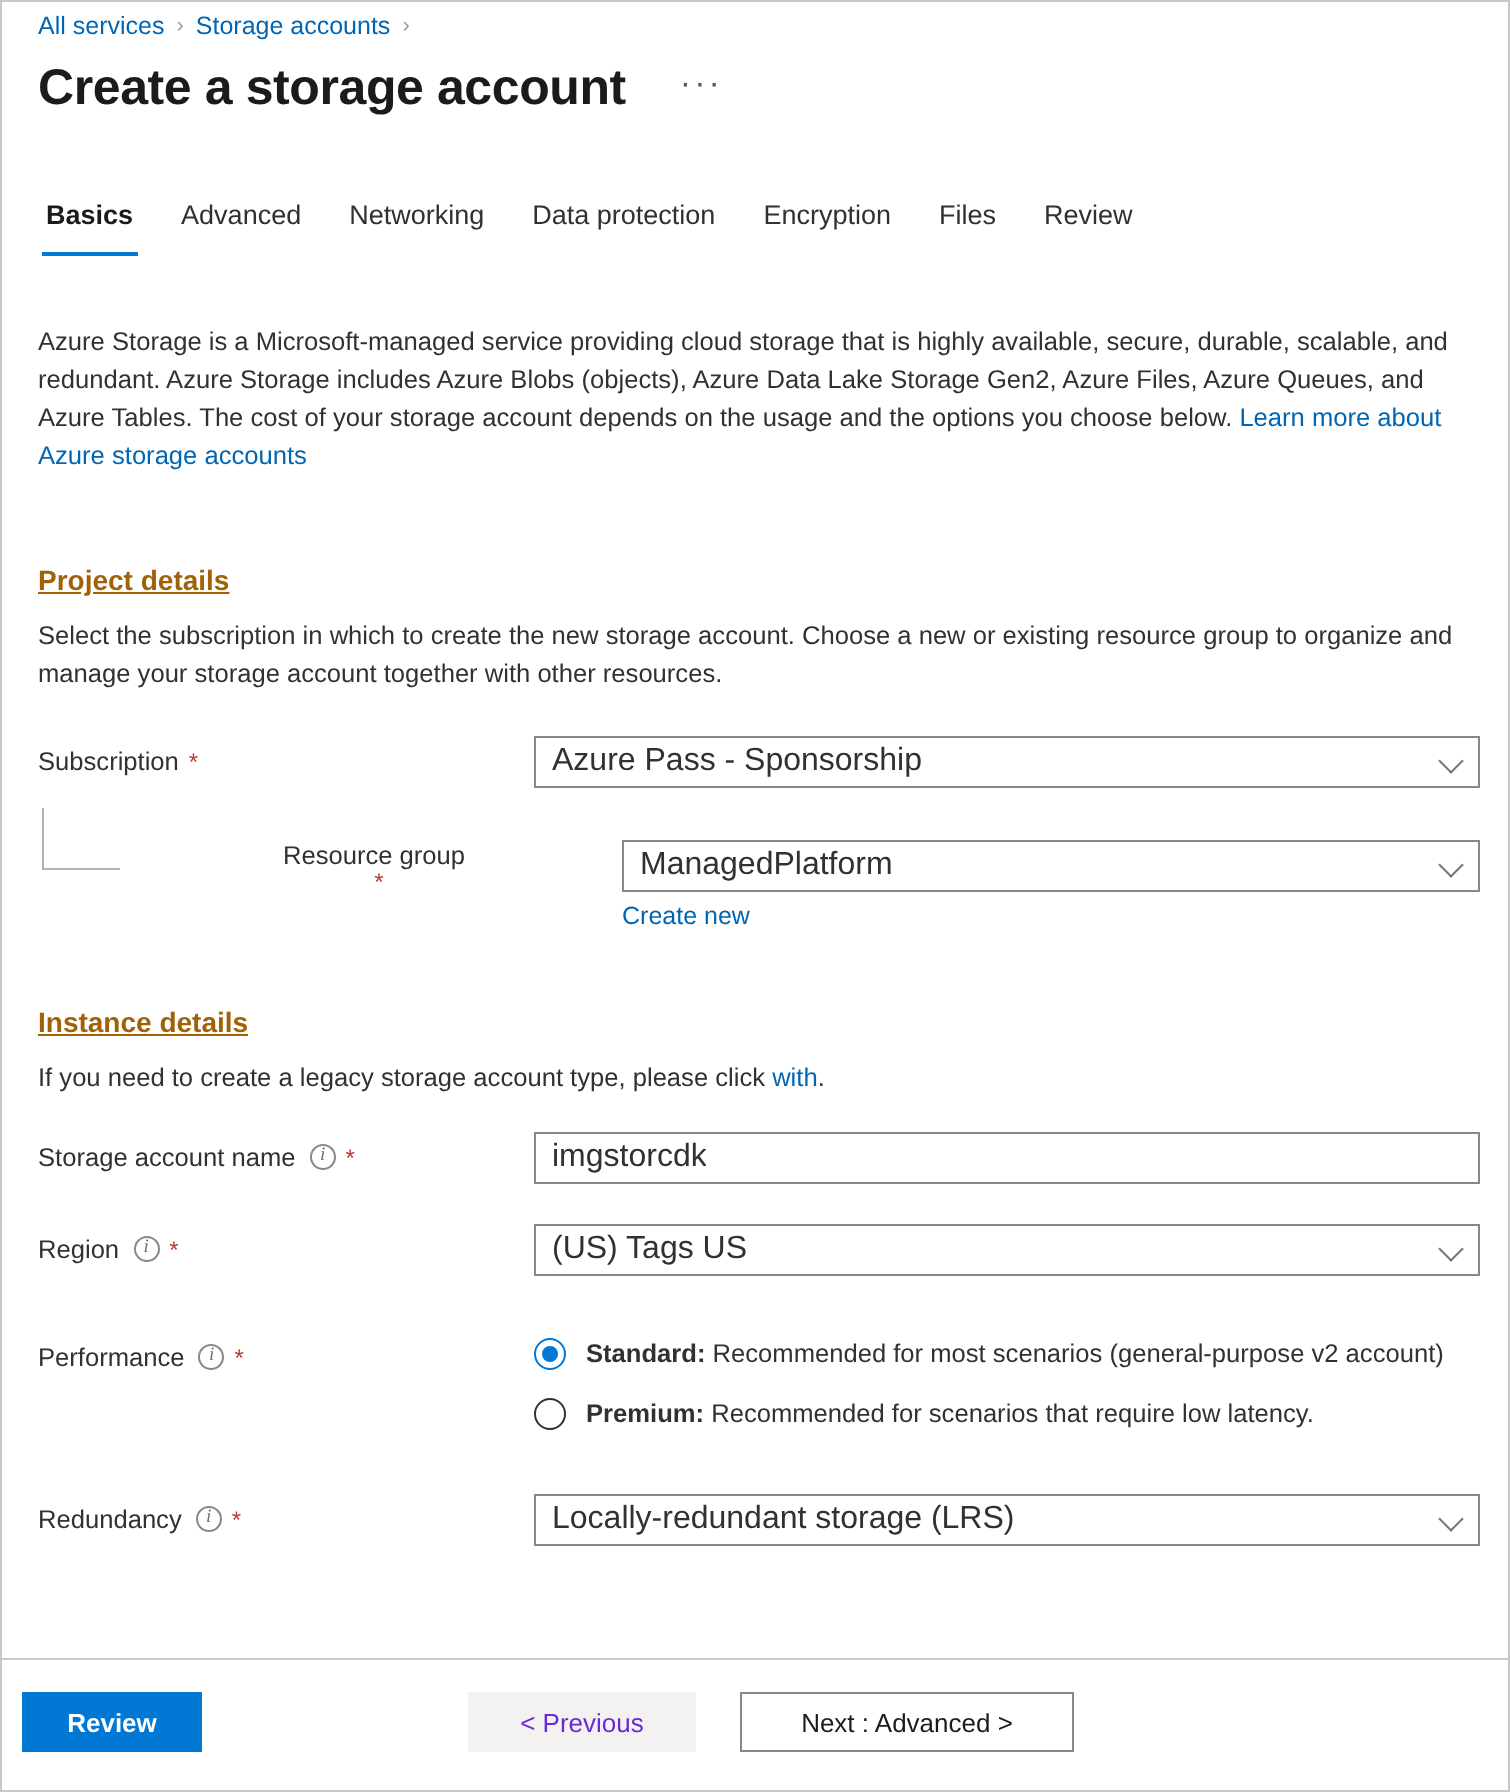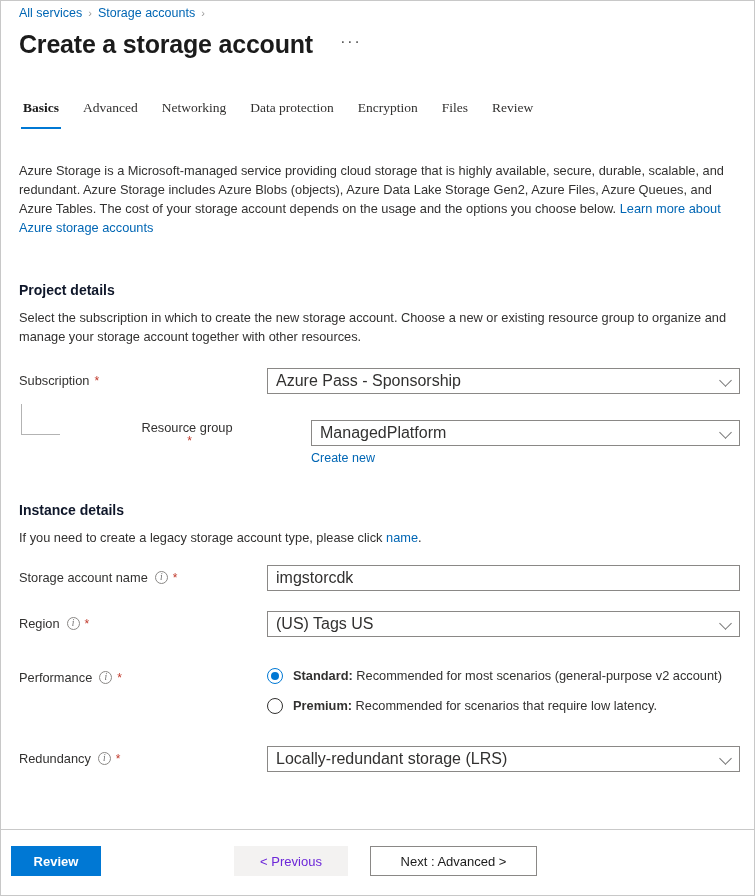--- a/index.html
+++ b/index.html
@@ -68,21 +68,20 @@
     padding: 6px 3px 10px 3px;
   }
 
   
   .tabs {
     position: absolute;
     left: 10px;
     top: 95px;
     display: flex;
     align-items: center;
-    font-family: Liberation Serif, serif;
   }
   .tab {
     position: relative;
     padding: 4px 12px 13px 12px;
     font-size: 13.5px;
     color: #323130;
     cursor: pointer;
     white-space: nowrap;
   }
   .tab.active {
@@ -114,22 +113,23 @@
   }
   a.inline-link {
     color: #0066b4;
     text-decoration: none;
     cursor: pointer;
   }
 
   .section-head {
     font-size: 14px;
     font-weight: 600;
-    color: #0f172a;
+    color: #a16207;
     margin-top: 45px;
+    text-decoration: underline;
   }
   .section-desc {
     font-size: 12.8px;
     line-height: 19px;
     color: #323130;
     margin-top: 10px;
     max-width: 722px;
   }
 
   
@@ -383,21 +383,21 @@
             <span class="value">ManagedPlatform</span>
             <span class="chevron"></span>
           </div>
           <a class="sub-link">Create new</a>
         </div>
       </div>
 
     </div>
 
     <div class="section-head" style="margin-top:36px;">Instance details</div>
-    <div class="section-desc"><span>If you need to create a legacy storage account type, please click </span><a class="inline-link">name</a><span>.</span></div>
+    <div class="section-desc"><span>If you need to create a legacy storage account type, please click </span><a class="inline-link">with</a><span>.</span></div>
 
     <div class="form" style="margin-top:18px;">
 
       <div class="row" style="margin-bottom:18px;">
         <div class="label-cell">
           <span class="label-text">Storage account name</span>
           <span class="info-icon">i</span>
           <span class="req">*</span>
         </div>
         <div class="field-cell">

